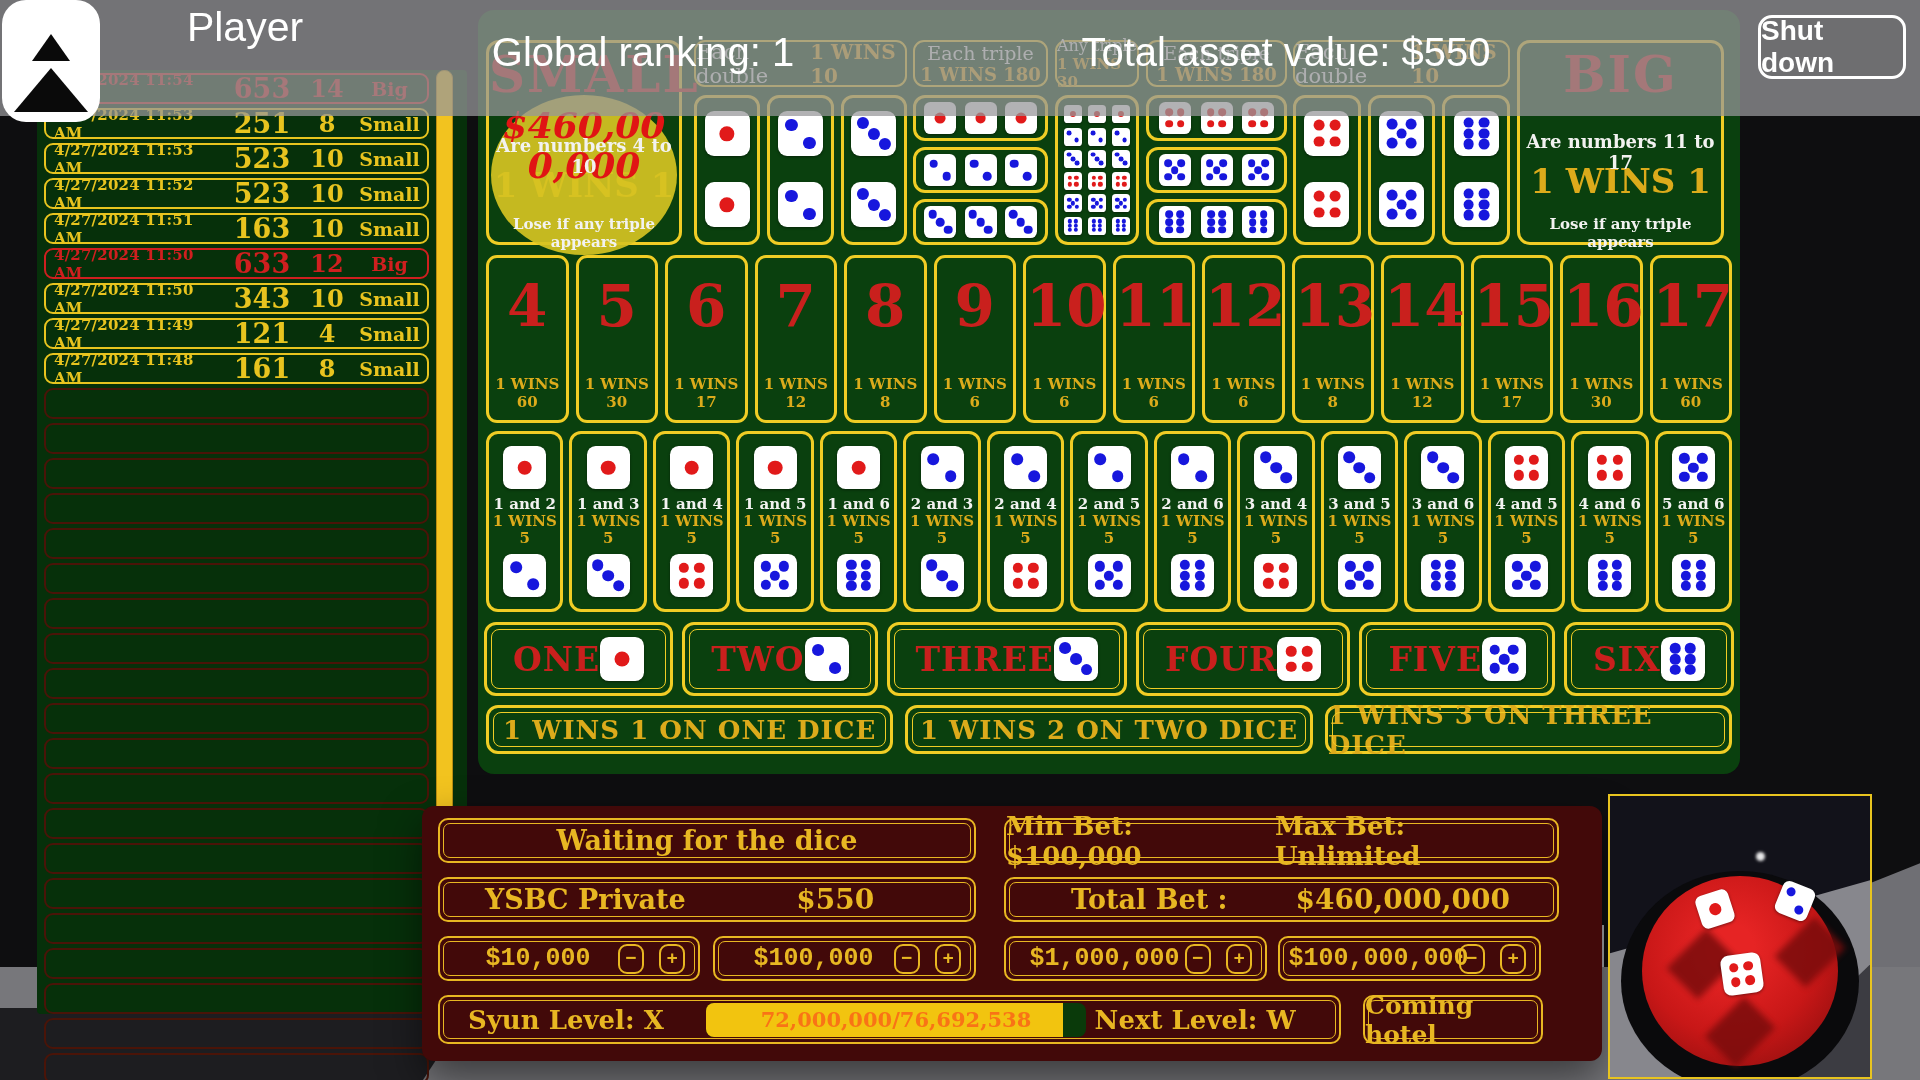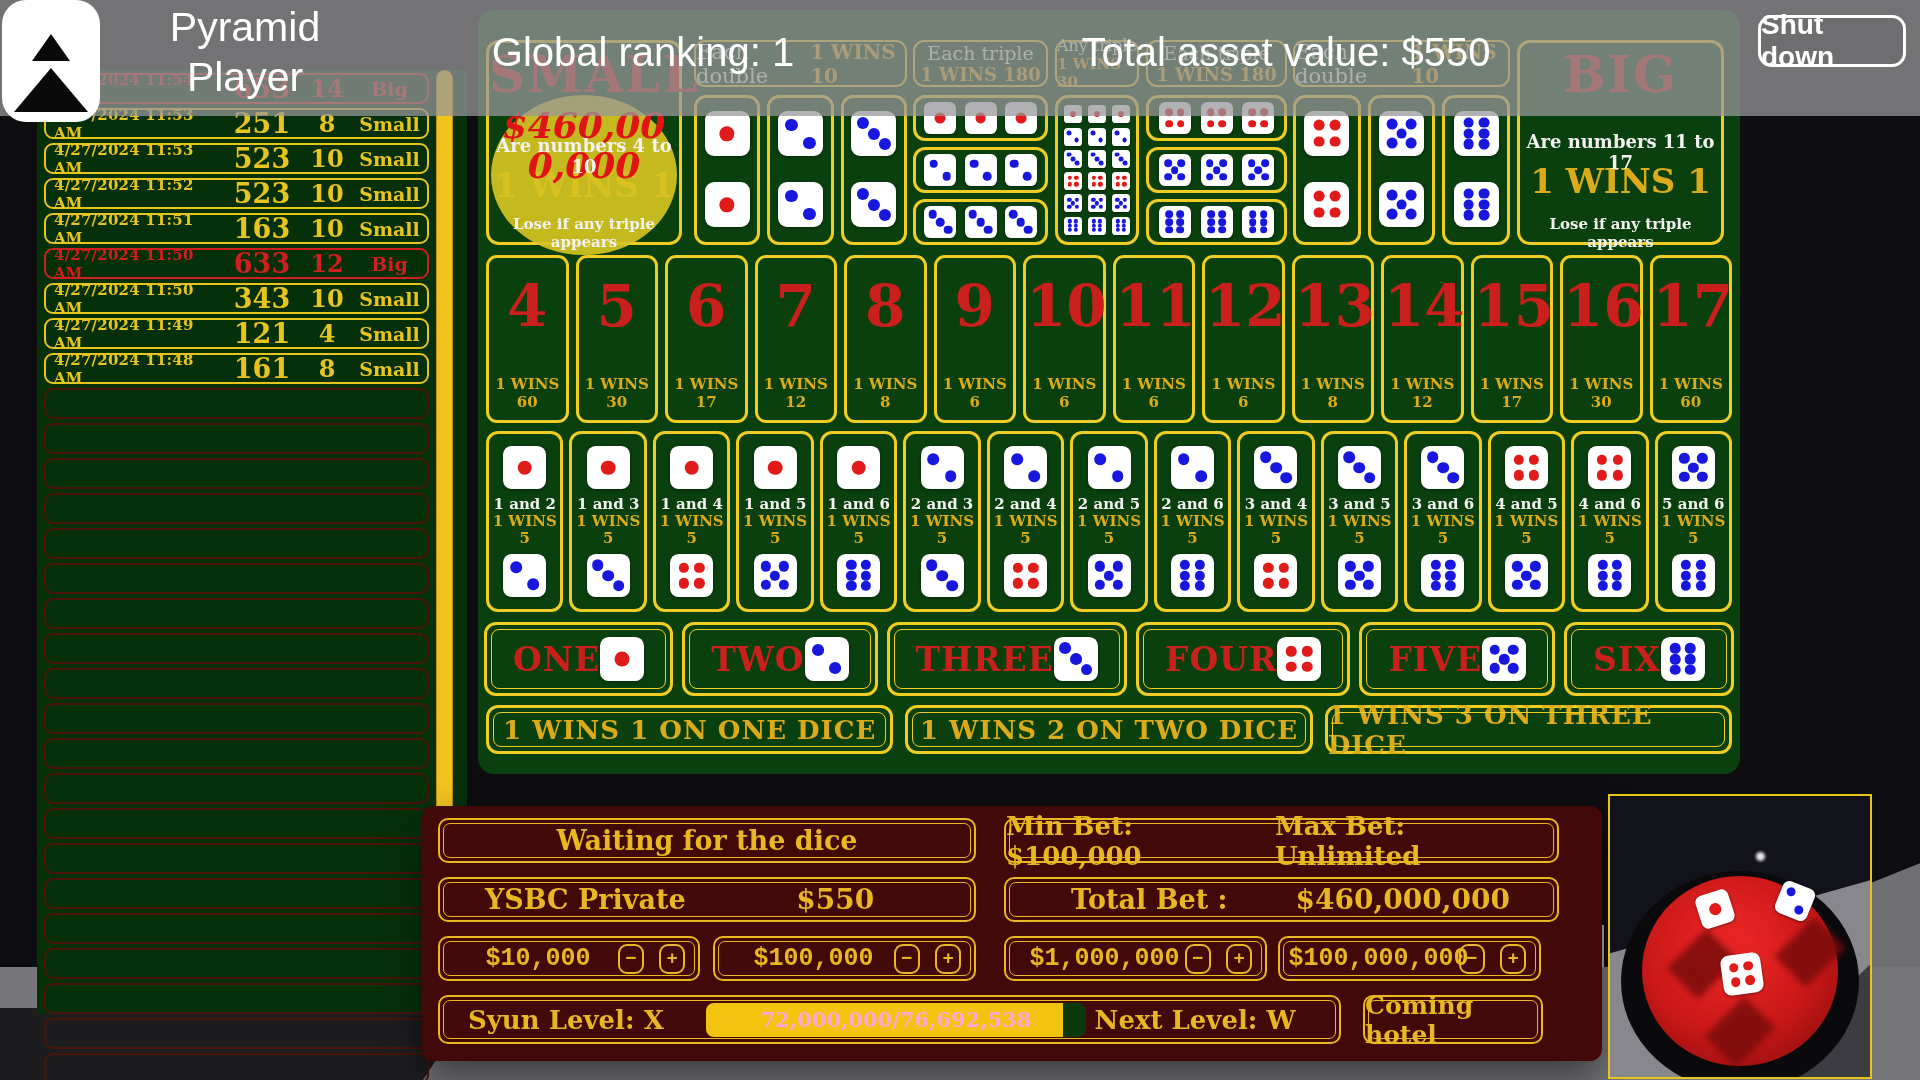--- a/index.html
+++ b/index.html
@@ -19,21 +19,21 @@
     background:rgba(151,151,154,0.74);z-index:40;pointer-events:none;}
   .hdr{position:absolute;z-index:50;font-family:"Liberation Sans","DejaVu Sans",sans-serif;color:#fff;}
   .logo{left:2px;top:0;width:98px;height:122px;background:#fff;border-radius:24px;}
   .logo .cap{position:absolute;left:50%;top:34px;transform:translateX(-50%);width:0;height:0;
     border-left:19px solid transparent;border-right:19px solid transparent;border-bottom:27px solid #0a0a0a;}
   .logo .base{position:absolute;left:50%;top:68px;transform:translateX(-50%);width:0;height:0;
     border-left:37px solid transparent;border-right:37px solid transparent;border-bottom:44px solid #0a0a0a;}
   .app-title{left:120px;top:2px;width:250px;text-align:center;font-size:41px;line-height:50px;font-weight:400;}
   .rank{left:443px;top:30px;width:400px;text-align:center;font-size:40px;}
   .asset{left:1036px;top:30px;width:500px;text-align:center;font-size:40px;}
-  .shutdown{left:1758px;top:15px;width:148px;height:52px;border:3px solid #fff;border-radius:14px;
+  .shutdown{left:1758px;top:15px;width:148px;height:64px;border:3px solid #fff;border-radius:14px;
     background:rgba(110,110,112,0.95);display:flex;align-items:center;justify-content:center;
     font-size:28px;font-weight:bold;cursor:pointer;box-sizing:border-box;}
   
   .histpanel{position:absolute;left:37px;top:70px;width:430px;height:944px;background:#06300a;border-radius:4px;}
   .histbar{position:absolute;left:399px;top:0;width:17px;height:944px;background:#f2c31f;border-radius:8px;
     border:1px solid #b98d12;box-sizing:border-box;}
   .hist-rows{position:absolute;left:7px;top:3px;width:385px;}
   .hist-row{position:relative;height:27px;margin-bottom:4px;border:2px solid #e8c41f;border-radius:9px;
     display:flex;align-items:center;color:#e8c41f;}
   .hist-row.hist-big{border-color:#cf1f1f;color:#cf1f1f;}
@@ -122,21 +122,21 @@
     font-size:19px;cursor:pointer;box-sizing:border-box;}
   .stepbtn.minus{left:74%;}
   .stepbtn.plus{left:90%;}
   .syunbox{left:16px;top:189px;width:903px;height:49px;font-size:26px;}
   .syun-label{position:absolute;left:14%;transform:translateX(-50%);white-space:nowrap;}
   .next-label{position:absolute;left:84%;transform:translateX(-50%);white-space:nowrap;}
   .progress{position:absolute;left:266px;top:50%;transform:translateY(-50%);width:380px;height:34px;
     background:#0a3a0a;border-radius:8px;overflow:hidden;}
   .progress-fill{position:absolute;left:0;top:0;height:100%;background:#f2c40f;}
   .progress-text{position:absolute;left:0;top:0;width:100%;height:100%;display:flex;align-items:center;
-    justify-content:center;color:#f9a8d4;font-size:21px;font-weight:bold;}
+    justify-content:center;color:#f97316;font-size:21px;font-weight:bold;}
   .cominghotel{left:941px;top:189px;width:180px;height:49px;justify-content:center;font-size:25px;cursor:pointer;}
   
   .dview{position:absolute;left:1608px;top:794px;width:264px;height:285px;background:#12121a;
     border:2px solid #e8c41f;box-sizing:border-box;overflow:hidden;}
   .dv-floor{position:absolute;left:0;top:0;width:100%;height:100%;background:#87878d;
     clip-path:polygon(0 56%,100% 30%,100% 100%,0 100%);}
   .dv-floor-dark{position:absolute;right:0;bottom:0;width:45%;height:40%;background:#3c3c42;
     clip-path:polygon(100% 0,100% 100%,0 100%);}
   .dv-bowl{position:absolute;left:50%;top:185px;transform:translate(-50%,-50%);width:238px;height:220px;
     background:#0a0a0c;border-radius:50%;}
@@ -1054,21 +1054,20 @@
         </div>
       </div>
   </div>
 
   <div class="topbar"></div>
   <div class="hdr logo">
     <div class="cap"></div>
     <div class="base"></div>
   </div>
   <div class="hdr app-title">
-    <div>Pyramid</div>
     <div>Player</div>
   </div>
   <div class="hdr rank">Global ranking: 1</div>
   <div class="hdr asset">Total asset value: $550</div>
   <div class="hdr shutdown">
     <span>Shut down</span>
   </div>
 
 </div>
 

